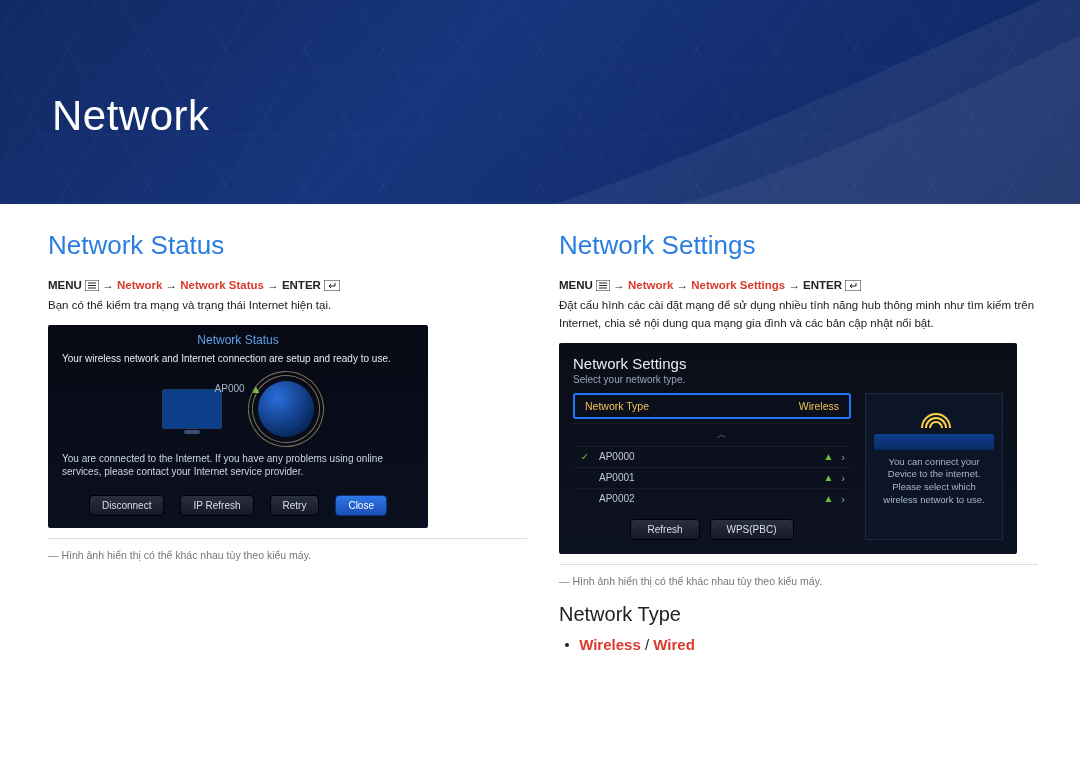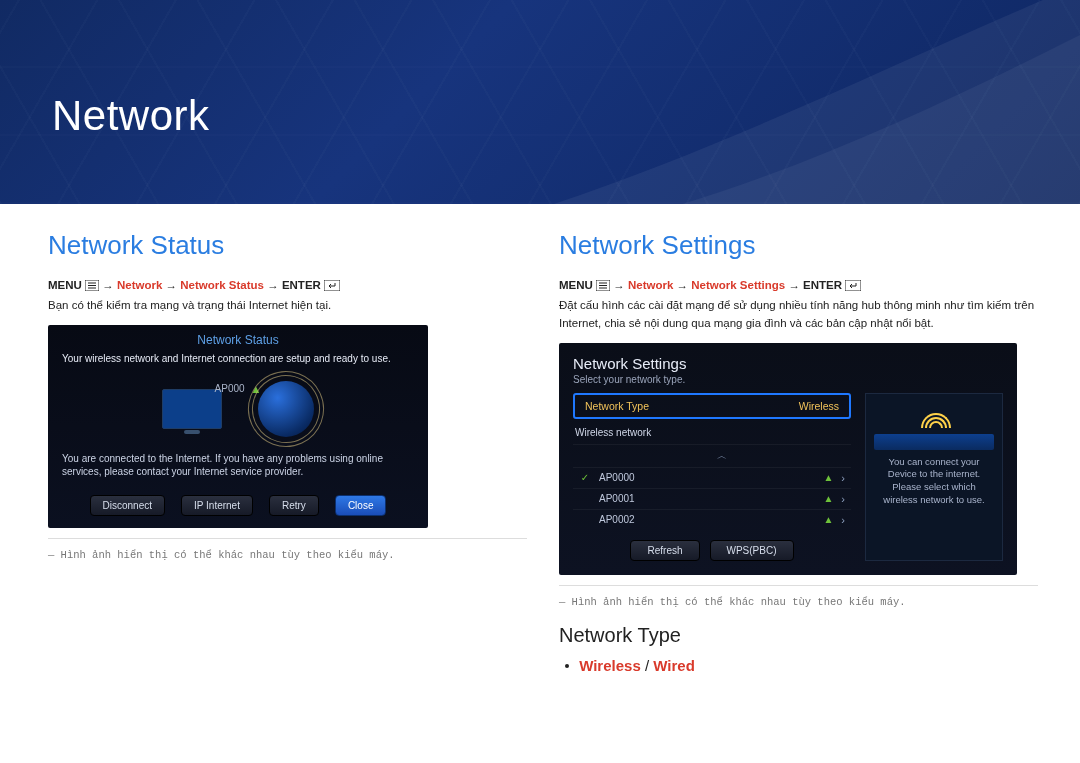--- a/index.html
+++ b/index.html
@@ -72,21 +72,21 @@
     margin-bottom:6px;
   }
   .navline .arrow::before{content:" → ";}
   .navline .red{color:var(--red);}
   .ic{
     display:inline-flex;vertical-align:-2px;
   }
   .desc{font-size:11.5px;line-height:1.55;margin:0 0 10px 0;}
   .caption{
     font-size:10.5px;color:#777;margin:10px 0 0 0;
-    border-top:1px solid #ddd;padding-top:10px;font-family:Liberation Mono, monospace;
+    border-top:1px solid #ddd;padding-top:10px;
   }
   .caption::before{content:"― ";color:#888;}
   .bullet{margin:4px 0 0 6px;font-size:15px;}
   .bullet .dot{display:inline-block;width:4px;height:4px;border-radius:50%;background:#222;margin:0 6px 2px 0;vertical-align:middle;}
   .bullet .red{color:var(--red);font-weight:600;}
 
   
   .shot{
     width:380px;
     background:linear-gradient(#070a14,#0b1020);
@@ -222,21 +222,21 @@
           <div class="tvIcon"></div>
           <div class="apLabel">
             <span>AP000</span>
             <span class="wifiDot">▲</span>
           </div>
           <div class="globe"></div>
         </div>
         <div class="msg">You are connected to the Internet. If you have any problems using online services, please contact your Internet service provider.</div>
         <div class="btnrow">
           <div class="btn">Disconnect</div>
-          <div class="btn">IP Internet</div>
+          <div class="btn">IP Refresh</div>
           <div class="btn">Retry</div>
           <div class="btn sel">Close</div>
         </div>
       </div>
 
       <p class="caption">Hình ảnh hiển thị có thể khác nhau tùy theo kiểu máy.</p>
     </div>
 
     <div class="col">
       <h2 class="section">Network Settings</h2>
@@ -271,21 +271,20 @@
       <div class="shot2">
         <div class="t1">Network Settings</div>
         <div class="t2">Select your network type.</div>
 
         <div class="panelrow">
           <div class="leftpanel">
             <div class="ntrow">
               <span class="k">Network Type</span>
               <span class="v">Wireless</span>
             </div>
-            <div class="wnet">Wireless network</div>
 
             <div class="aprow up">
               <span class="chk"></span>
               <span class="nm" style="text-align:center">︿</span>
             </div>
             <div class="aprow">
               <span class="chk">✓</span>
               <span class="nm">AP0000</span>
               <span class="sig">▲</span>
               <span class="chev">›</span>

